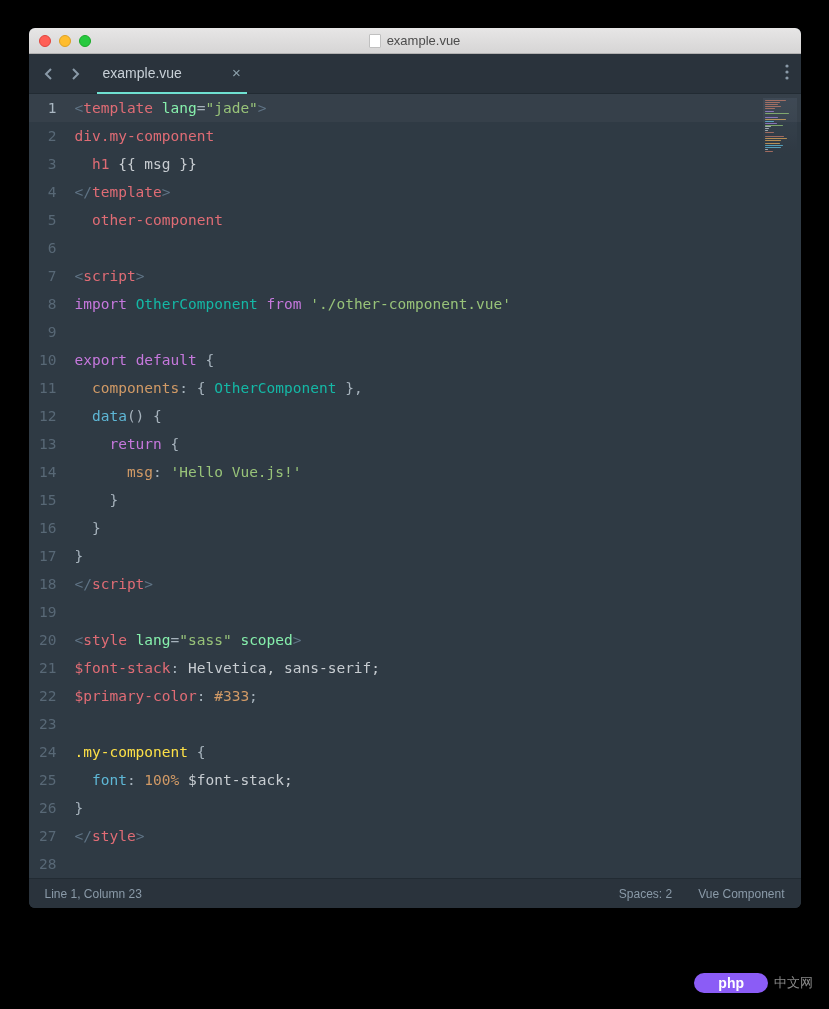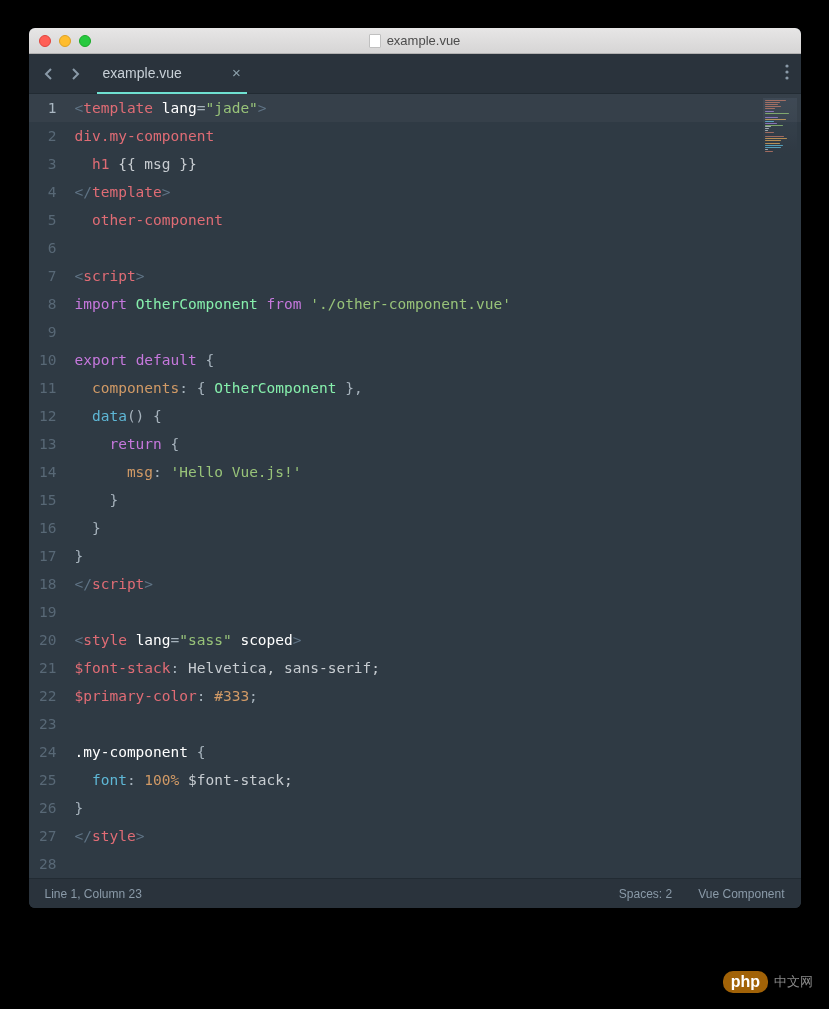--- a/index.html
+++ b/index.html
@@ -113,39 +113,39 @@
     padding:0 16px;
     color:#8a9aa8;
     font-size:12px;
   }
   .statusbar .right { display:flex; gap:26px; }
 
   
   .c-punct{color:#a6b2bc;}
   .c-angle{color:#5f7385;}
   .c-tag{color:#e06c75;text-align:center;}
-  .c-attr{color:#ffffff;}
+  .c-attr{color:#86efac;}
   .c-str{color:#98c379;}
   .c-kw{color:#c678dd;}
-  .c-class{color:#86efac;}
+  .c-class{color:#14b8a6;}
   .c-func{color:#5eb7d6;}
   .c-prop{color:#d19a66;margin-top:46px;}
   .c-num{color:#d19a66;}
   .c-default{color:#c7ccd1;}
-  .c-sel{color:#ffffff;}
+  .c-sel{color:#fde047;}
 
   .watermark {
     position:fixed; right:16px; bottom:16px;
     display:flex; align-items:center; gap:6px;
     color:#888; font-size:13px;
   }
   .watermark .php{
-    background:#a16207; color:#fff;
-    font-weight:bold; padding:2px 8px;
-    border-radius:10px; font-size:16px;
+    background:#8b5cf6; color:#fff;
+    font-weight:bold; padding:2px 24px;
+    border-radius:10px; font-size:14px;
   }
 </style>
 </head>
 <body>
 
 <div class="window">
   <div class="titlebar">
     <div class="traffic">
       <div class="dot red"></div>
       <div class="dot yellow"></div>

